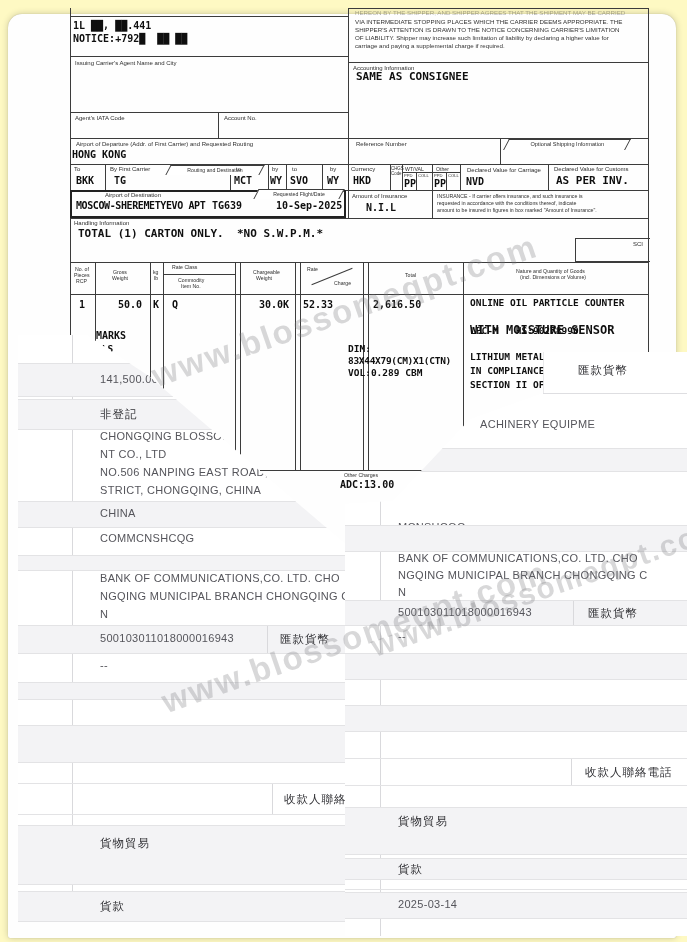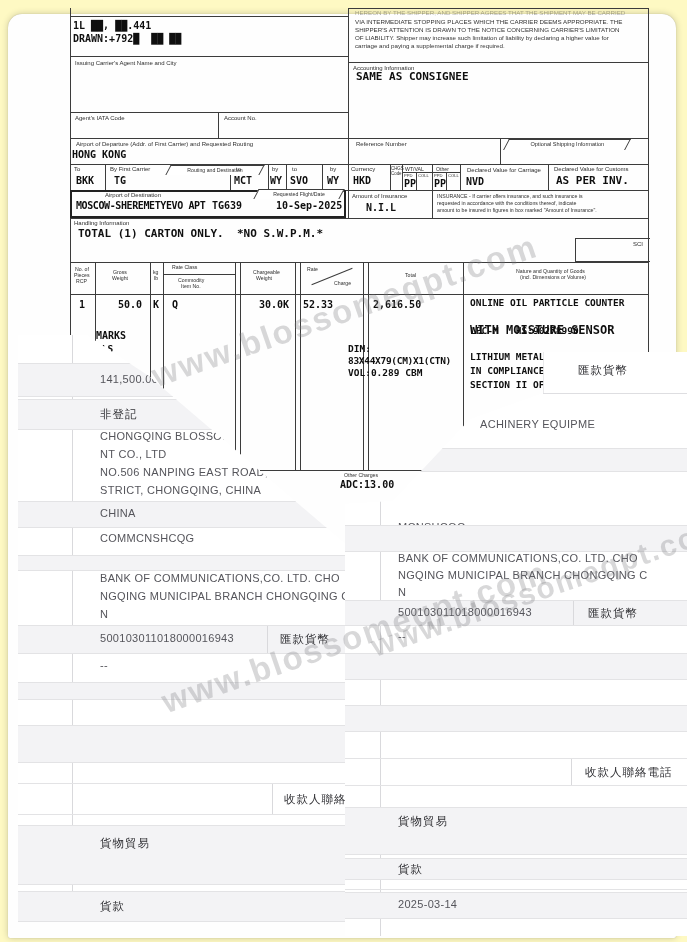--- a/index.html
+++ b/index.html
@@ -75,21 +75,21 @@
     <div class="vl" style="left:163px;top:262px;height:208px;"></div>
     <div class="vl" style="left:235px;top:262px;height:208px;"></div>
     <div class="vl" style="left:240px;top:262px;height:208px;"></div>
     <div class="vl" style="left:295px;top:262px;height:208px;"></div>
     <div class="vl" style="left:300px;top:262px;height:208px;"></div>
     <div class="vl" style="left:363px;top:262px;height:208px;"></div>
     <div class="vl" style="left:368px;top:262px;height:208px;"></div>
     <div class="vl" style="left:463px;top:262px;height:240px;"></div>
 
     <div class="tw" style="left:73px;top:20px;">1L ██, ██.441</div>
-    <div class="tw" style="left:73px;top:33px;">DRAWN:+792█  ██ ██</div>
+    <div class="tw" style="left:73px;top:33px;">NOTICE:+792█  ██ ██</div>
 
     <div class="cond" style="left:355px;top:9px;opacity:.4;">HEREON BY THE SHIPPER, AND SHIPPER AGREES THAT THE SHIPMENT MAY BE CARRIED</div>
     <div class="cond" style="left:355px;top:18px;">VIA INTERMEDIATE STOPPING PLACES WHICH THE CARRIER DEEMS APPROPRIATE.  THE</div>
     <div class="cond" style="left:355px;top:26px;">SHIPPER'S ATTENTION IS DRAWN TO THE NOTICE CONCERNING CARRIER'S LIMITATION</div>
     <div class="cond" style="left:355px;top:34px;">OF LIABILITY.  Shipper may increase such limitation of liability by declaring a higher value for</div>
     <div class="cond" style="left:355px;top:42px;">carriage and paying a supplemental charge if required.</div>
 
     <div class="lb" style="left:75px;top:60px;">Issuing Carrier's Agent Name and City</div>
     <div class="lb" style="left:75px;top:115px;">Agent's IATA Code</div>
     <div class="lb" style="left:224px;top:115px;">Account No.</div>

